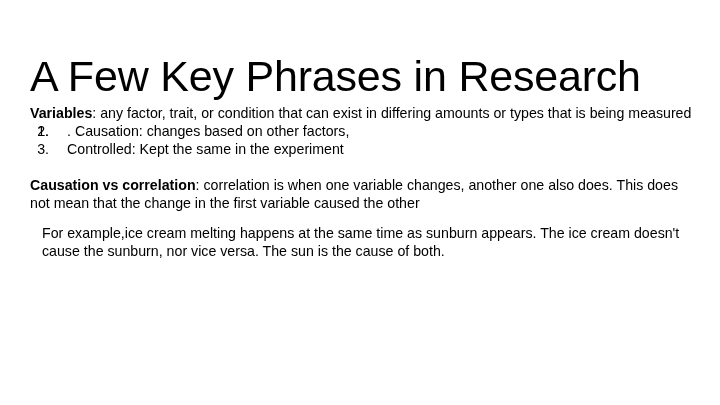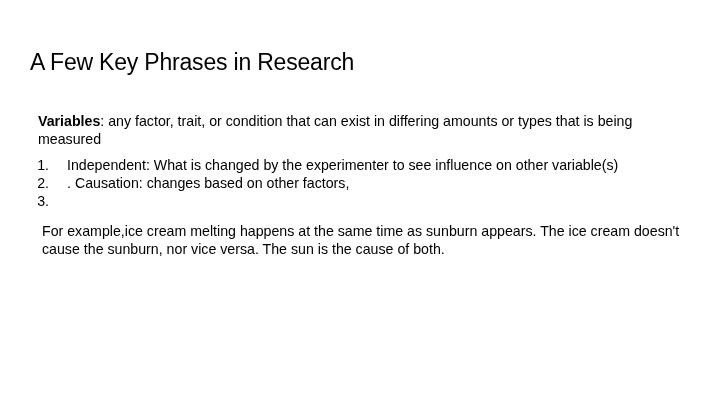--- a/index.html
+++ b/index.html
@@ -19,36 +19,36 @@
     position: relative;
     width: 720px;
     height: 405px;
     background: #ffffff;
   }
   .slide-title {
     position: absolute;
     left: 30px;
     top: 26px;
     width: 660px;
-    font-size: 23px;
+    font-size: 43px;
     line-height: 42px;
     font-weight: 400;
     letter-spacing: -0.2px;
     white-space: nowrap;
   }
   .body-block {
     position: absolute;
     left: 30px;
     top: 104px;
     width: 662px;
     font-size: 14.2px;
     line-height: 18px;
   }
   .para {
-    margin: 8px;
+    margin: 0;
     padding: 0;
     text-align: left;
   }
   .lead {
     font-weight: bold;
   }
   .spacer-line {
     height: 18px;
     line-height: 18px;
   }
@@ -87,34 +87,35 @@
   <h1 class="slide-title">A Few Key Phrases in Research</h1>
 
   <div class="body-block">
 
     <p class="para"><span class="lead">Variables</span><span>: any factor, trait, or condition that can exist in differing amounts or types that is being measured</span></p>
 
     <ol class="num-list">
 
       <li>
         <span class="marker">1.</span>
-        <span class="li-line">Independent: What is changed by the experimenter to see influence on other variable(s)</span>
       </li>
 
       <li>
         <span class="marker">2.</span>
         <span class="li-line">. Causation: changes based on other factors,</span>
       </li>
 
       <li>
         <span class="marker">3.</span>
+        <span class="li-line">Controlled: Kept the same in the experiment</span>
       </li>
 
     </ol>
 
     <div class="spacer-line">&nbsp;</div>
 
+    <p class="para"><span class="lead">Causation vs correlation</span><span>: correlation is when one variable changes, another one also does. This does not mean that the change in the first variable caused the other</span></p>
 
     <p class="tail-para">For example,ice cream melting happens at the same time as sunburn appears. The ice cream doesn't cause the sunburn, nor vice versa. The sun is the cause of both.</p>
 
   </div>
 
 </div>
 
 </body></html>

